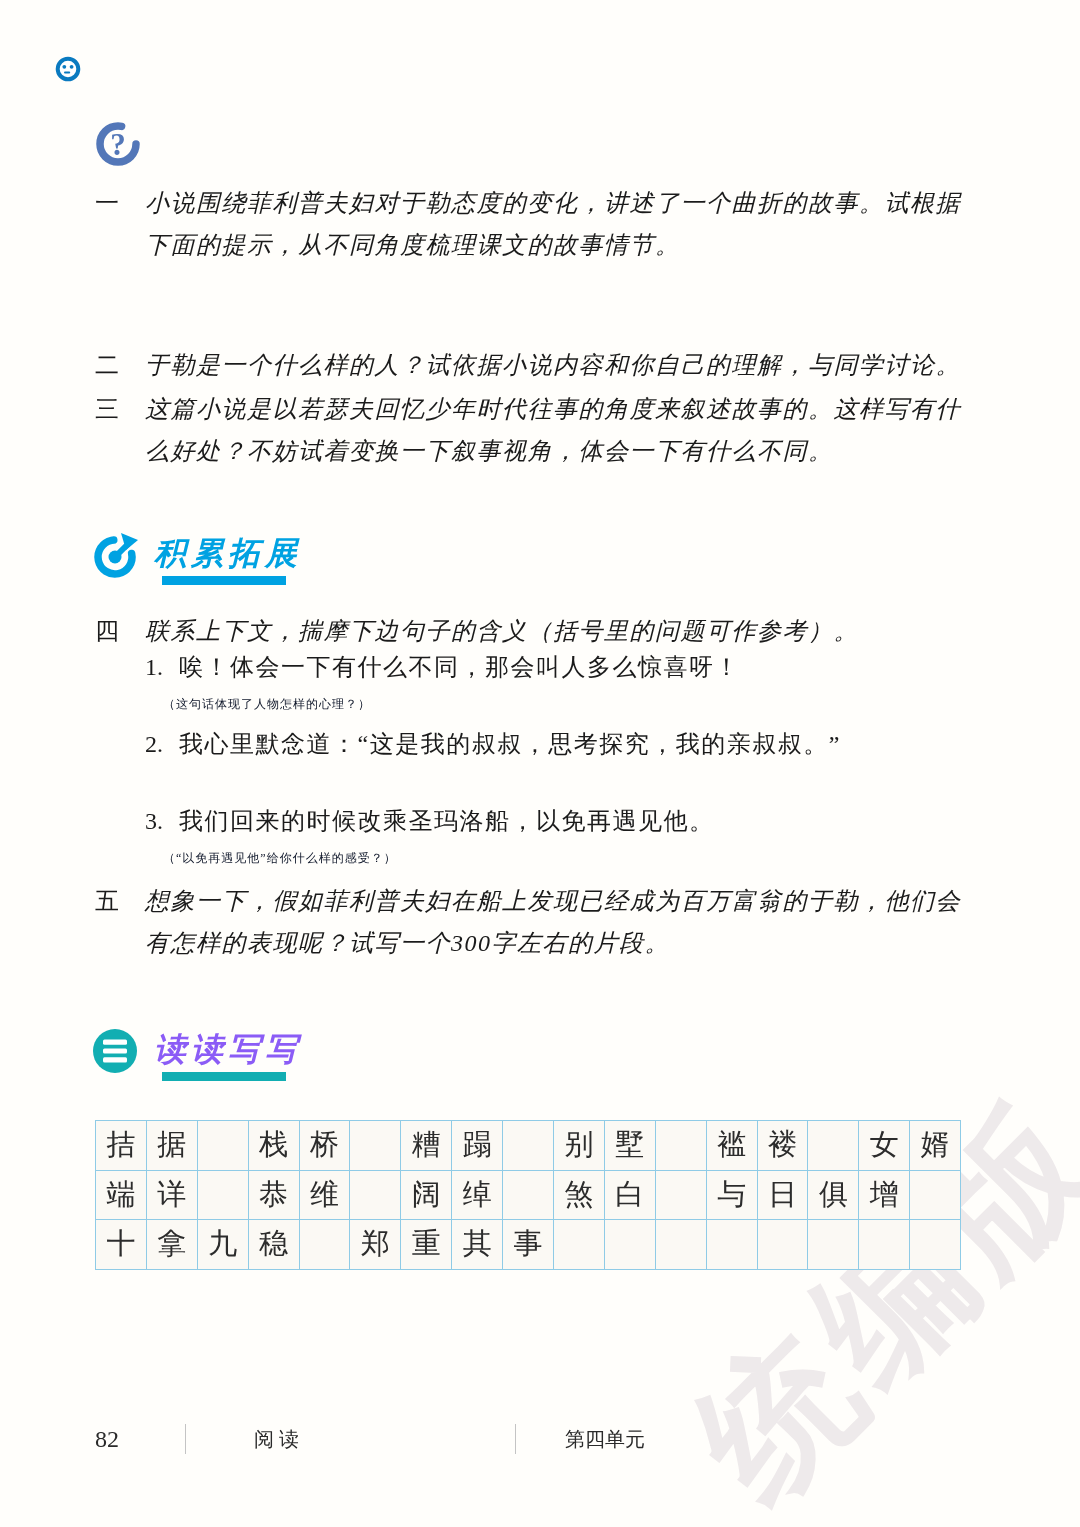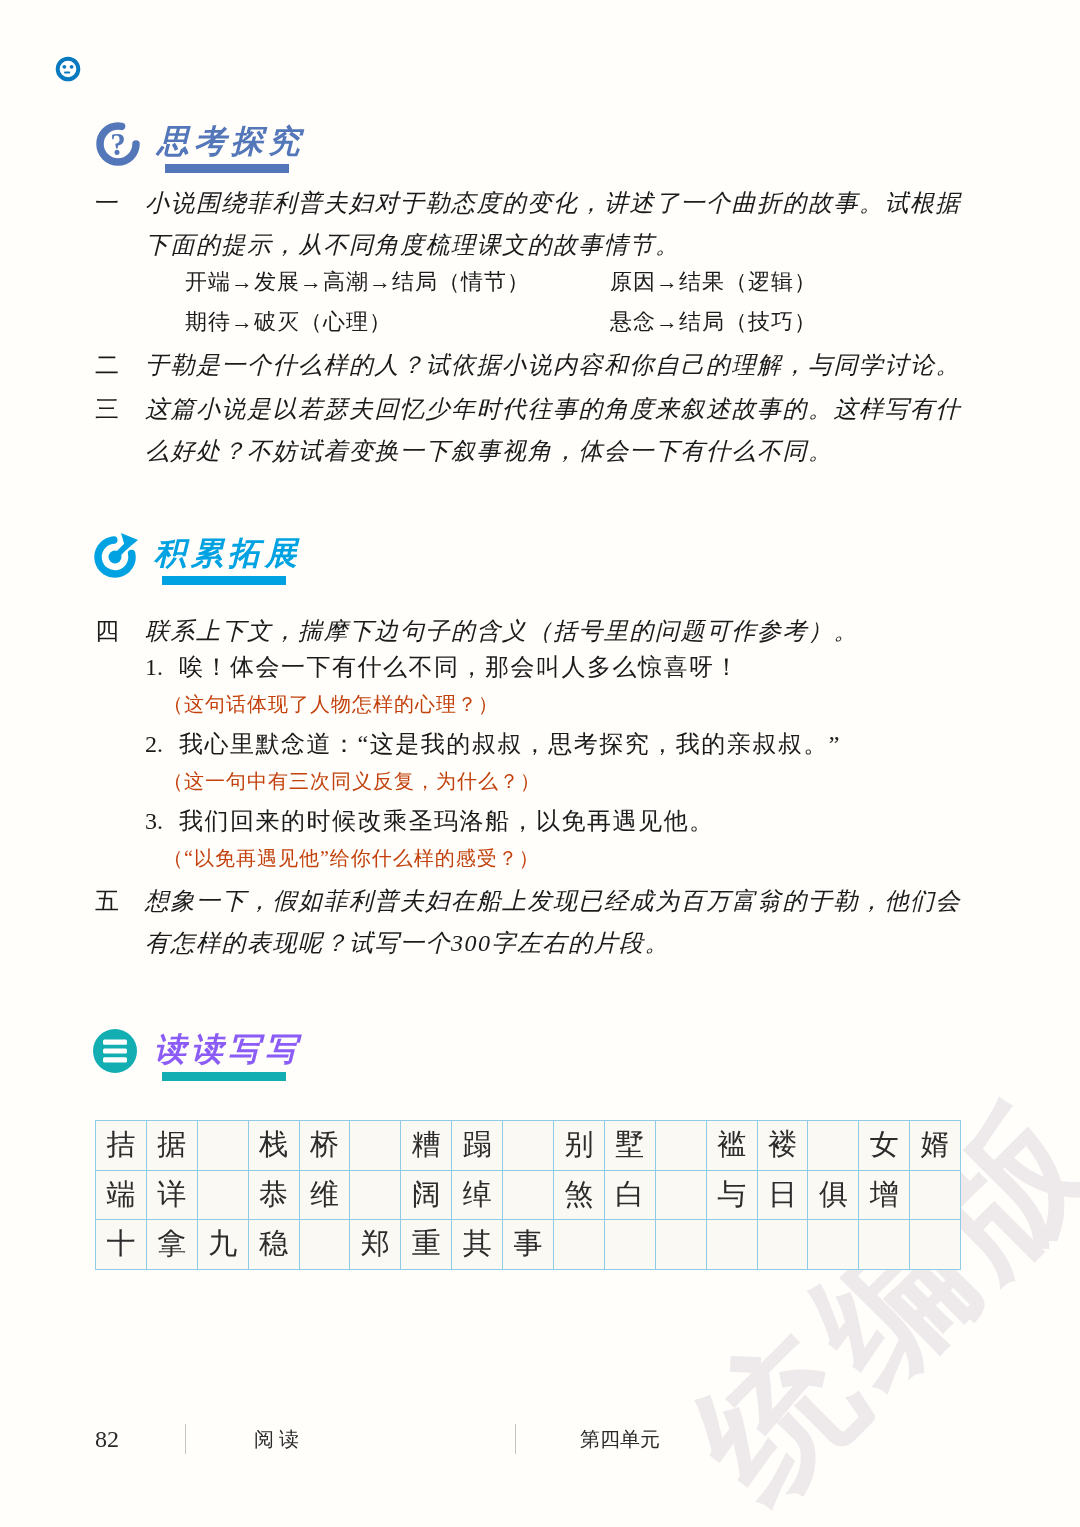--- a/index.html
+++ b/index.html
@@ -20,21 +20,21 @@
   .c2{color:#00A2E2}.b2{background:#00A2E2}
   .c3{color:#8b5cf6}.b3{background:#12AEB2}
   
   .qrow{display:flex;font-size:24px;line-height:42px;letter-spacing:1.5px;}
   .qnum{flex:none;width:50px;}
   .qtext{flex:1;font-style:italic;}
   .hintrow{display:flex;font-size:22px;line-height:40px;letter-spacing:1px;}
   .hl{flex:none;width:425px;}
   .irow{display:flex;font-size:24px;line-height:30px;letter-spacing:1.5px;}
   .inum{flex:none;width:34px;letter-spacing:0;}
-  .hint{font-size:20px;letter-spacing:1px;color:#c2410c;line-height:26px;}
+  .hint{font-size:12px;letter-spacing:1px;color:#0f172a;line-height:26px;}
   
   table.chars{border-collapse:collapse;background:#fbf9f4;}
   table.chars td{width:49.9px;height:48.6px;border:1.2px solid #8FCBE6;text-align:center;
                  font-size:29px;color:#2c2c2c;padding:0;font-weight:normal;}
   
   .footer{display:flex;align-items:center;font-size:20px;color:#2a2a2a;gap:44px;}
   .pageno{font-size:24px;}
   .vdiv{width:1px;height:30px;background:#c4c4c4;}
 </style>
 </head>
@@ -51,41 +51,27 @@
     <circle cx="9.3" cy="10.8" r="1.9" fill="#0A7AC0"></circle>
     <circle cx="16.6" cy="10.8" r="1.9" fill="#0A7AC0"></circle>
     <rect x="9" y="15.6" width="6.2" height="2" rx="1" fill="#0A7AC0"></rect>
   </svg>
 
   <div class="layer sec" style="left:93px;top:118px">
     <svg class="icon50" viewBox="0 0 50 50">
       <circle cx="25" cy="26" r="18" fill="none" stroke="#5377B8" stroke-width="7.5" stroke-linecap="round" stroke-dasharray="88 26"></circle>
       <text x="25" y="37" text-anchor="middle" font-size="31" font-weight="bold" fill="#5377B8">?</text>
     </svg>
-    <div class="ht">
-      <div class="title c1">思考探究</div>
-      <div class="bar b1"></div>
-    </div>
   </div>
 
   <div class="layer qrow" style="left:95px;top:182px;width:872px">
     <span class="qnum">一</span>
     <span class="qtext">小说围绕菲利普夫妇对于勒态度的变化，讲述了一个曲折的故事。试根据下面的提示，从不同角度梳理课文的故事情节。</span>
   </div>
 
-  <div class="layer" style="left:185px;top:262px;width:790px">
-    <div class="hintrow">
-      <span class="hl">开端→发展→高潮→结局（情节）</span>
-      <span>原因→结果（逻辑）</span>
-    </div>
-    <div class="hintrow">
-      <span class="hl">期待→破灭（心理）</span>
-      <span>悬念→结局（技巧）</span>
-    </div>
-  </div>
 
   <div class="layer qrow" style="left:95px;top:344px;width:872px">
     <span class="qnum">二</span>
     <span class="qtext">于勒是一个什么样的人？试依据小说内容和你自己的理解，与同学讨论。</span>
   </div>
 
   <div class="layer qrow" style="left:95px;top:388px;width:872px">
     <span class="qnum">三</span>
     <span class="qtext">这篇小说是以若瑟夫回忆少年时代往事的角度来叙述故事的。这样写有什么好处？不妨试着变换一下叙事视角，体会一下有什么不同。</span>
   </div>
@@ -111,21 +97,20 @@
   <div class="layer irow" style="left:145px;top:652px;width:822px">
     <span class="inum">1.</span>
     <span>唉！体会一下有什么不同，那会叫人多么惊喜呀！</span>
   </div>
   <div class="layer hint" style="left:163px;top:691px">（这句话体现了人物怎样的心理？）</div>
 
   <div class="layer irow" style="left:145px;top:729px;width:822px">
     <span class="inum">2.</span>
     <span>我心里默念道：“这是我的叔叔，思考探究，我的亲叔叔。”</span>
   </div>
-  <div class="layer hint" style="left:163px;top:768px">（这一句中有三次同义反复，为什么？）</div>
 
   <div class="layer irow" style="left:145px;top:806px;width:822px">
     <span class="inum">3.</span>
     <span>我们回来的时候改乘圣玛洛船，以免再遇见他。</span>
   </div>
   <div class="layer hint" style="left:163px;top:845px">（“以免再遇见他”给你什么样的感受？）</div>
 
   <div class="layer qrow" style="left:95px;top:880px;width:872px">
     <span class="qnum">五</span>
     <span class="qtext">想象一下，假如菲利普夫妇在船上发现已经成为百万富翁的于勒，他们会有怎样的表现呢？试写一个300字左右的片段。</span>
@@ -204,16 +189,16 @@
           <td></td>
         </tr>
     </tbody>
   </table>
 
   <div class="layer footer" style="left:95px;top:1424px">
     <span class="pageno">82</span>
     <span class="vdiv" style="margin-left:22px"></span>
     <span style="margin-left:24px">阅 读</span>
     <span class="vdiv" style="margin-left:172px"></span>
-    <span style="margin-left:20px">第四单元</span>
+    <span style="margin-left:5px">第四单元</span>
   </div>
 
 </div>
 
 </body></html>

